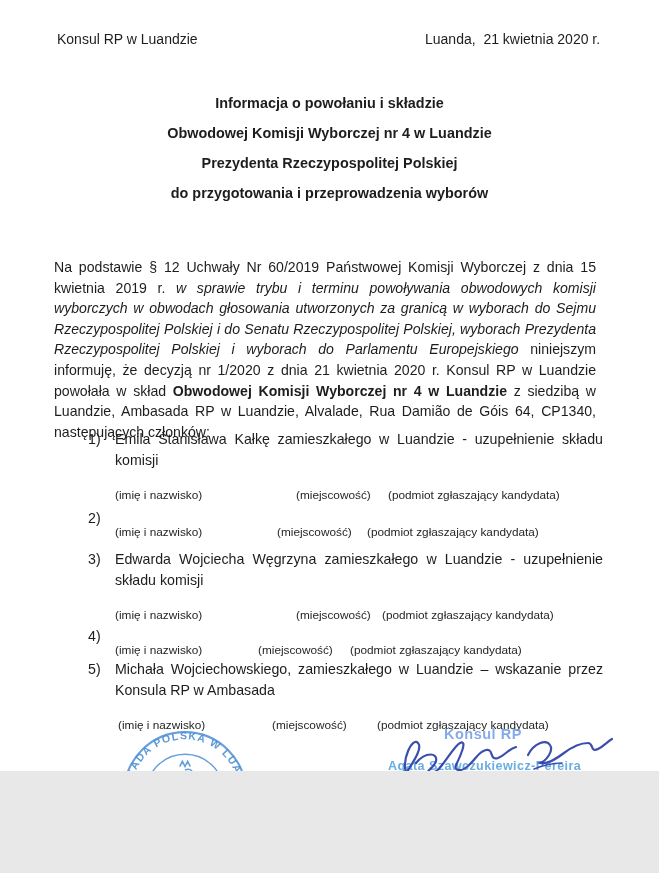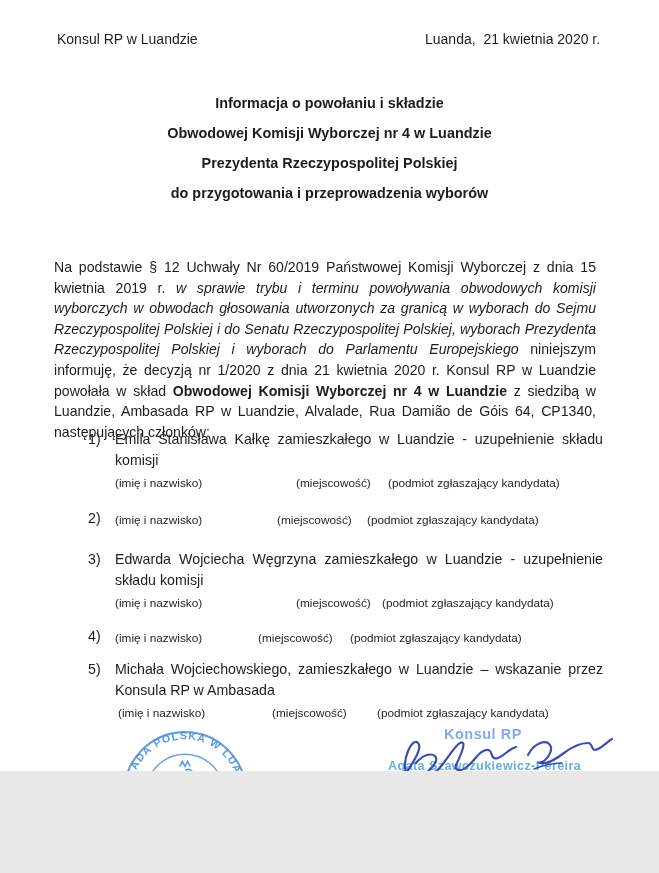--- a/index.html
+++ b/index.html
@@ -23,21 +23,21 @@
   }
   .seg-italic{font-style:italic;}
   .seg-bold{font-weight:bold;}
   
   .members{left:88px;top:429px;width:515px;}
   .member{display:flex;}
   .member .num{width:27px;flex:none;font-size:14.2px;line-height:21px;}
   .member .mcontent{width:500px;}
   .member .mtext{font-size:14.2px;line-height:21px;text-align:justify;}
   .sublabels{position:relative;height:16px;margin-top:1px;font-size:11.8px;color:#252525;}
-  .sublabels span{position:absolute;top:4px;white-space:nowrap;text-align:center;}
+  .sublabels span{position:absolute;top:16px;white-space:nowrap;text-align:center;}
   .sublabels .l1{left:var(--l1,0px);}
   .sublabels .l2{left:var(--l2,170px);}
   .sublabels .l3{left:var(--l3,260px);}
   .mb20{margin-bottom:20px;}
   .mb18{margin-bottom:18px;}
   .mb12{margin-bottom:12px;}
   
   .seal-svg{left:118px;top:726px;width:134px;height:134px;}
   .seal-dotted{left:113px;top:778px;width:160px;border-bottom:2px dotted #3a3a3a;z-index:3;}
   .seal-caption{left:119px;top:784px;font-size:12.4px;z-index:3;}

